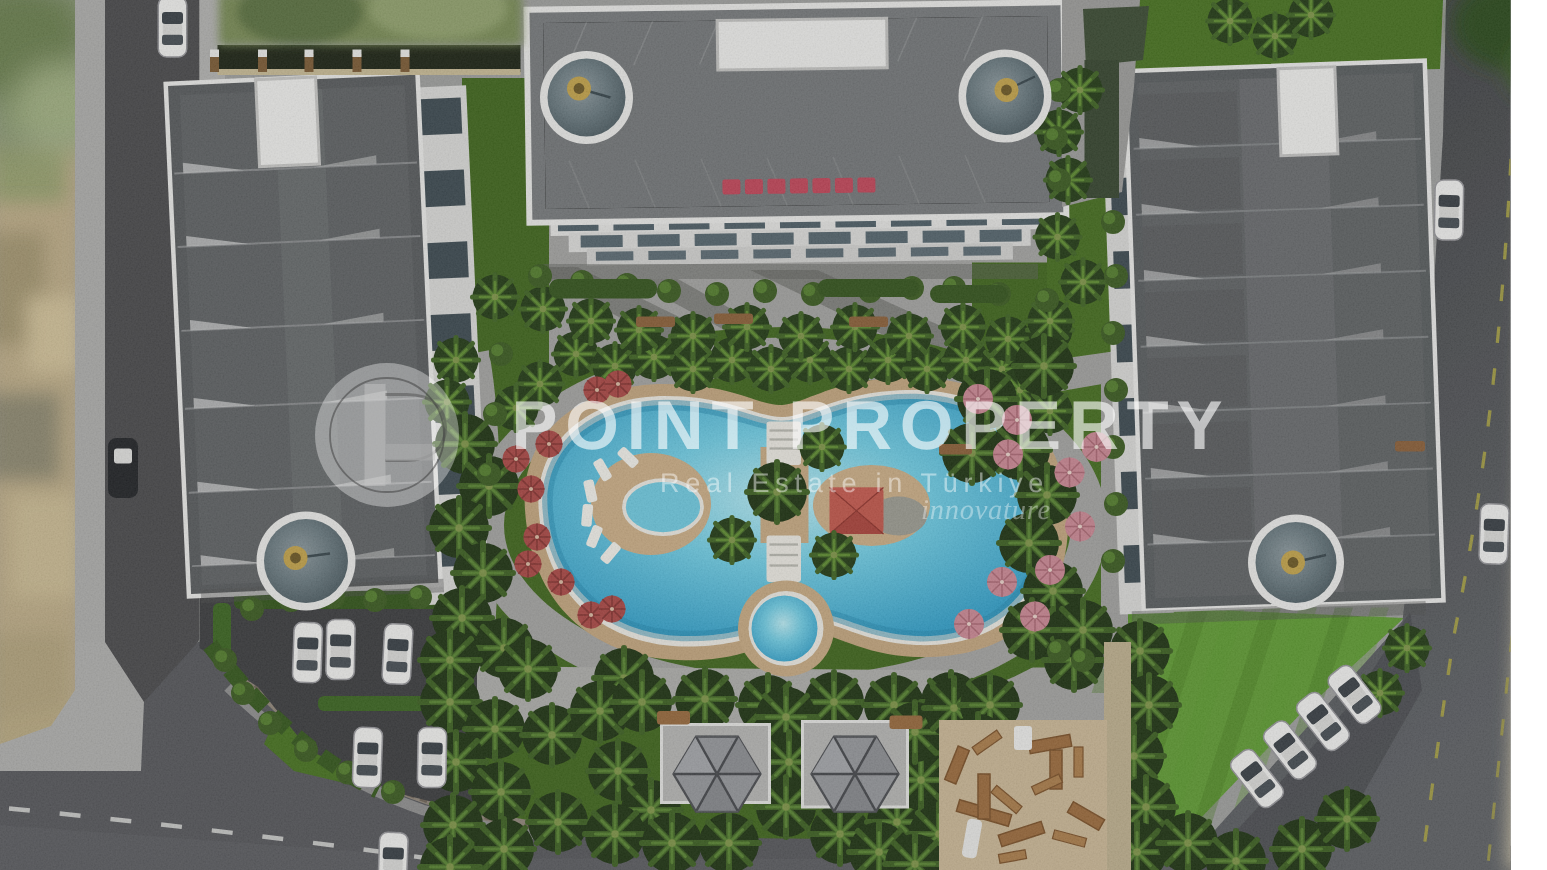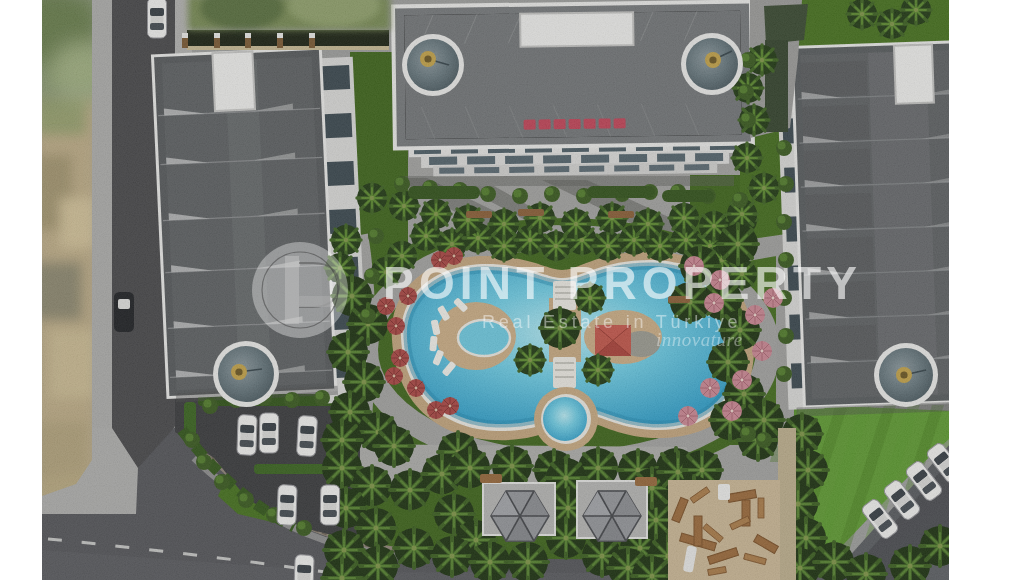--- a/index.html
+++ b/index.html
@@ -1,13 +1,13 @@
 <!DOCTYPE html>
 <html><head><meta charset="utf-8">
-<style>html,body{margin:0;padding:0;}#c{position:relative;width:907px;height:580px;overflow:hidden;font-family:"Liberation Sans",sans-serif;padding-left:42px;}</style>
+<style>html,body{margin:0;padding:0;}#c{position:relative;width:1007px;height:580px;overflow:hidden;font-family:"Liberation Sans",sans-serif;}</style>
 </head><body>
 <div id="c">
 <svg width="1031" height="580" viewBox="0 0 1031 580" xmlns="http://www.w3.org/2000/svg">
 <defs>
   <filter id="b6" x="-40%" y="-40%" width="180%" height="180%">
           <feGaussianBlur stdDeviation="6"></feGaussianBlur>
         </filter>
   <filter id="b3" x="-40%" y="-40%" width="180%" height="180%">
           <feGaussianBlur stdDeviation="3"></feGaussianBlur>
         </filter>

